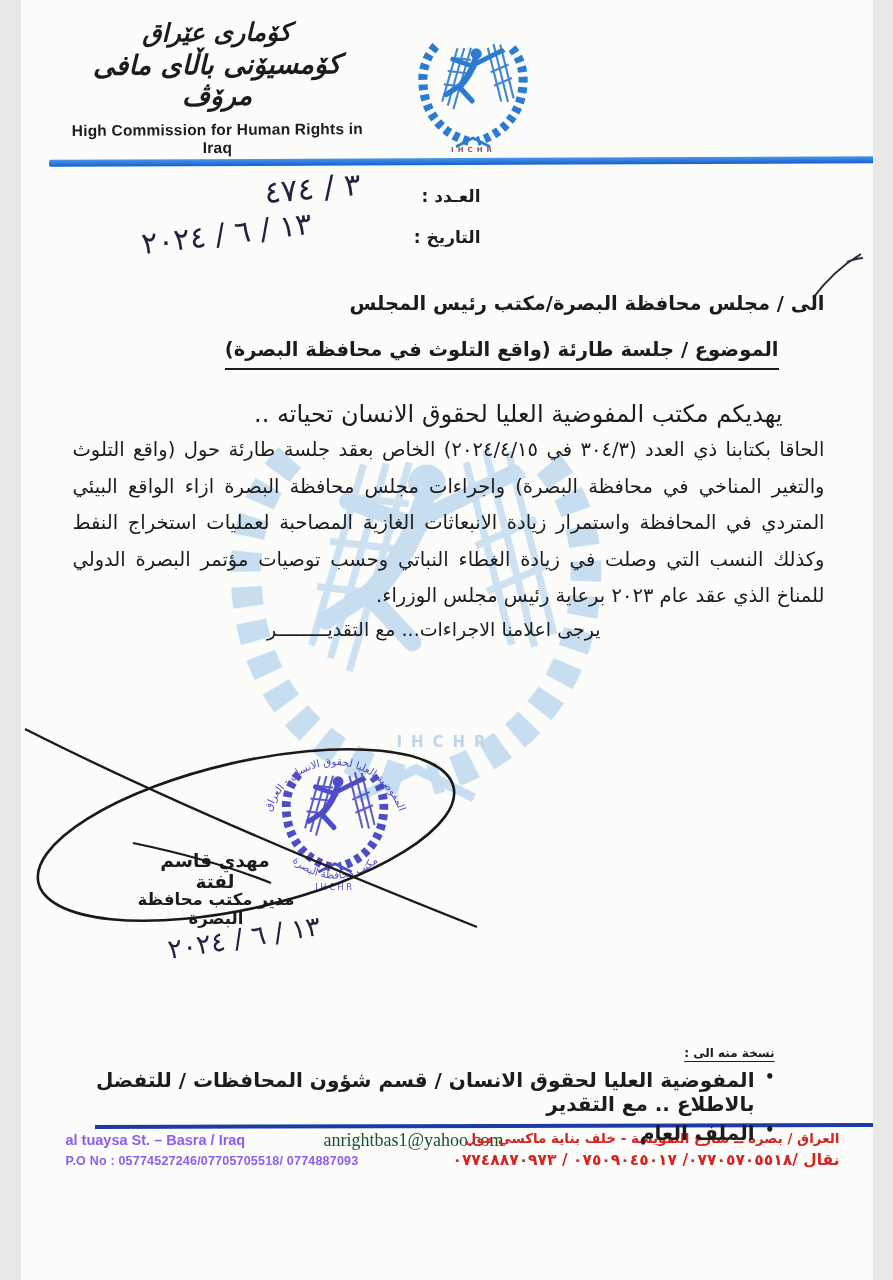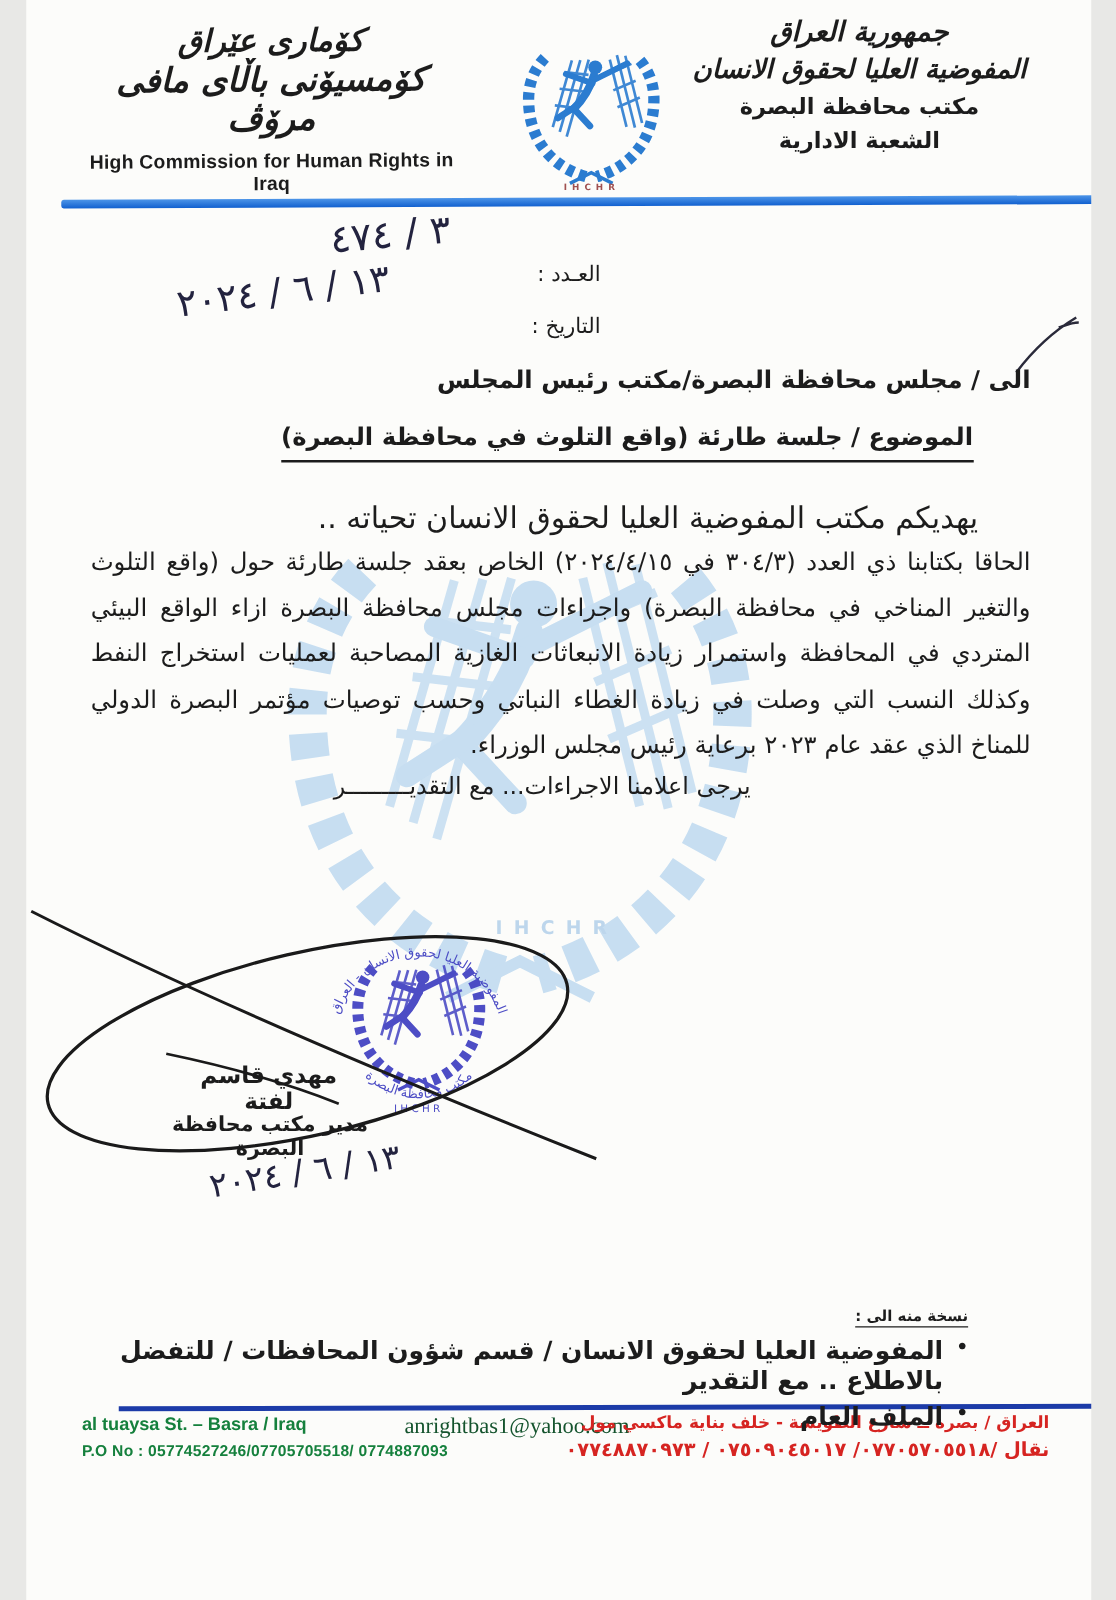--- a/index.html
+++ b/index.html
@@ -15,21 +15,21 @@
   .hdr-left .en{font-size:15.5px;font-weight:700;margin-top:10px;font-family:"Liberation Sans",sans-serif;letter-spacing:.2px;}
   .hdr-right{position:absolute;right:30px;top:14px;width:310px;text-align:center;direction:rtl;}
   .hdr-right .a1{font-size:22px;font-weight:600;font-style:italic;}
   .hdr-right .a2{font-size:21px;font-weight:600;font-style:italic;margin-top:4px;}
   .hdr-right .a3{font-size:18px;font-weight:800;margin-top:8px;}
   .hdr-right .a4{font-size:18px;font-weight:800;margin-top:6px;}
   .hdr-logo{position:absolute;left:388px;top:24px;width:128px;height:128px;color:#2b7cd0;}
   .hdr-logo-label{position:absolute;left:408px;top:146px;width:90px;text-align:center;font-size:7px;letter-spacing:4px;color:#a05050;font-weight:700;}
   .rule-top{position:absolute;left:28px;top:158px;width:843px;height:7px;background:linear-gradient(#4d95e8,#1160cf);transform:rotate(-.25deg);border-radius:2px;}
   
-  .ref-labels{position:absolute;right:392px;top:186px;width:112px;direction:rtl;font-size:17px;font-weight:400;margin-top:24px;}
+  .ref-labels{position:absolute;right:392px;top:186px;width:112px;direction:rtl;font-size:17px;font-weight:700;}
   .ref-labels .lab{margin-bottom:21px;letter-spacing:.5px;}
   .hand{color:#23233f;direction:rtl;white-space:nowrap;}
   .ref-num{position:absolute;right:512px;top:170px;font-size:31px;transform:rotate(-5deg);letter-spacing:6px;}
   .ref-date{position:absolute;right:560px;top:216px;font-size:30px;transform:rotate(-7deg);letter-spacing:3px;}
   
   .to-line{position:absolute;right:48px;top:292px;direction:rtl;font-size:19.5px;font-weight:800;z-index:2;}
   .tick{position:absolute;right:6px;top:248px;width:60px;height:58px;z-index:2;}
   .subject{position:absolute;right:94px;top:338px;direction:rtl;font-size:19.5px;font-weight:800;border-bottom:2.5px solid #1c1c1c;padding-bottom:7px;z-index:2;}
   .greeting{position:absolute;right:90px;top:400px;direction:rtl;font-size:24px;z-index:2;}
   .body-par{position:absolute;right:48px;left:52px;top:432px;direction:rtl;font-size:19.5px;line-height:36.5px;text-align:justify;text-align-last:right;z-index:2;}
@@ -43,21 +43,21 @@
   .sig-name{position:absolute;left:122px;top:850px;width:145px;text-align:center;direction:rtl;font-size:18.5px;font-weight:800;z-index:4;}
   .sig-title{position:absolute;left:88px;top:890px;width:215px;text-align:center;direction:rtl;font-size:16.5px;font-weight:800;z-index:4;}
   .sig-date{position:absolute;left:118px;top:922px;width:210px;text-align:center;font-size:27px;transform:rotate(-9deg);z-index:4;}
   
   .copies{position:absolute;right:98px;top:1046px;direction:rtl;z-index:2;}
   .copies .head{font-size:12px;font-weight:800;text-decoration:underline;text-underline-offset:4px;margin-bottom:8px;}
   .copies .item{font-size:20px;font-weight:700;margin-bottom:5px;padding-right:20px;position:relative;width:720px;}
   .copies .item::before{content:"•";position:absolute;right:0;top:0;font-size:15px;}
   
   .rule-bottom{position:absolute;left:74px;top:1124px;width:786px;height:3.5px;background:#1c3ba8;transform:rotate(-.15deg);}
-  .ft-left{position:absolute;left:45px;top:1132px;color:#15803d;font-family:"Liberation Sans",sans-serif;}
+  .ft-left{position:absolute;left:45px;top:1132px;color:#8b5cf6;font-family:"Liberation Sans",sans-serif;}
   .ft-left .l1{font-size:14.5px;font-weight:800;}
   .ft-left .l2{font-size:12.5px;font-weight:800;margin-top:6px;letter-spacing:.2px;}
   .ft-email{position:absolute;left:303px;top:1130px;font-family:"Liberation Serif",serif;font-size:18px;color:#14532d;}
   .ft-right{position:absolute;right:33px;top:1130px;text-align:right;direction:rtl;color:#d62421;}
   .ft-right .r1{font-size:13.5px;font-weight:800;}
   .ft-right .r2{font-size:15.5px;font-weight:800;margin-top:5px;letter-spacing:1px;}
 </style>
 </head>
 <body>
 
@@ -105,26 +105,20 @@
     <div class="ku1">کۆماری عێراق</div>
     <div class="ku2">کۆمسیۆنی باڵای مافی مرۆڤ</div>
     <div class="en">High Commission for Human Rights in Iraq</div>
   </div>
 
   <svg class="hdr-logo" viewBox="0 0 120 120">
       <use href="#emblem"></use>
     </svg>
   <div class="hdr-logo-label">IHCHR</div>
 
-  <div class="hdr-right">
-    <div class="a1">جمهورية العراق</div>
-    <div class="a2">المفوضية العليا لحقوق الانسان</div>
-    <div class="a3">مكتب محافظة البصرة</div>
-    <div class="a4">الشعبة الادارية</div>
-  </div>
 
   <div class="rule-top"></div>
 
   <div class="ref-labels">
     <div class="lab">العـدد :</div>
     <div class="lab">التاريخ :</div>
   </div>
   <div class="hand ref-num">٣ / ٤٧٤</div>
   <div class="hand ref-date">١٣ / ٦ / ٢٠٢٤</div>
 

